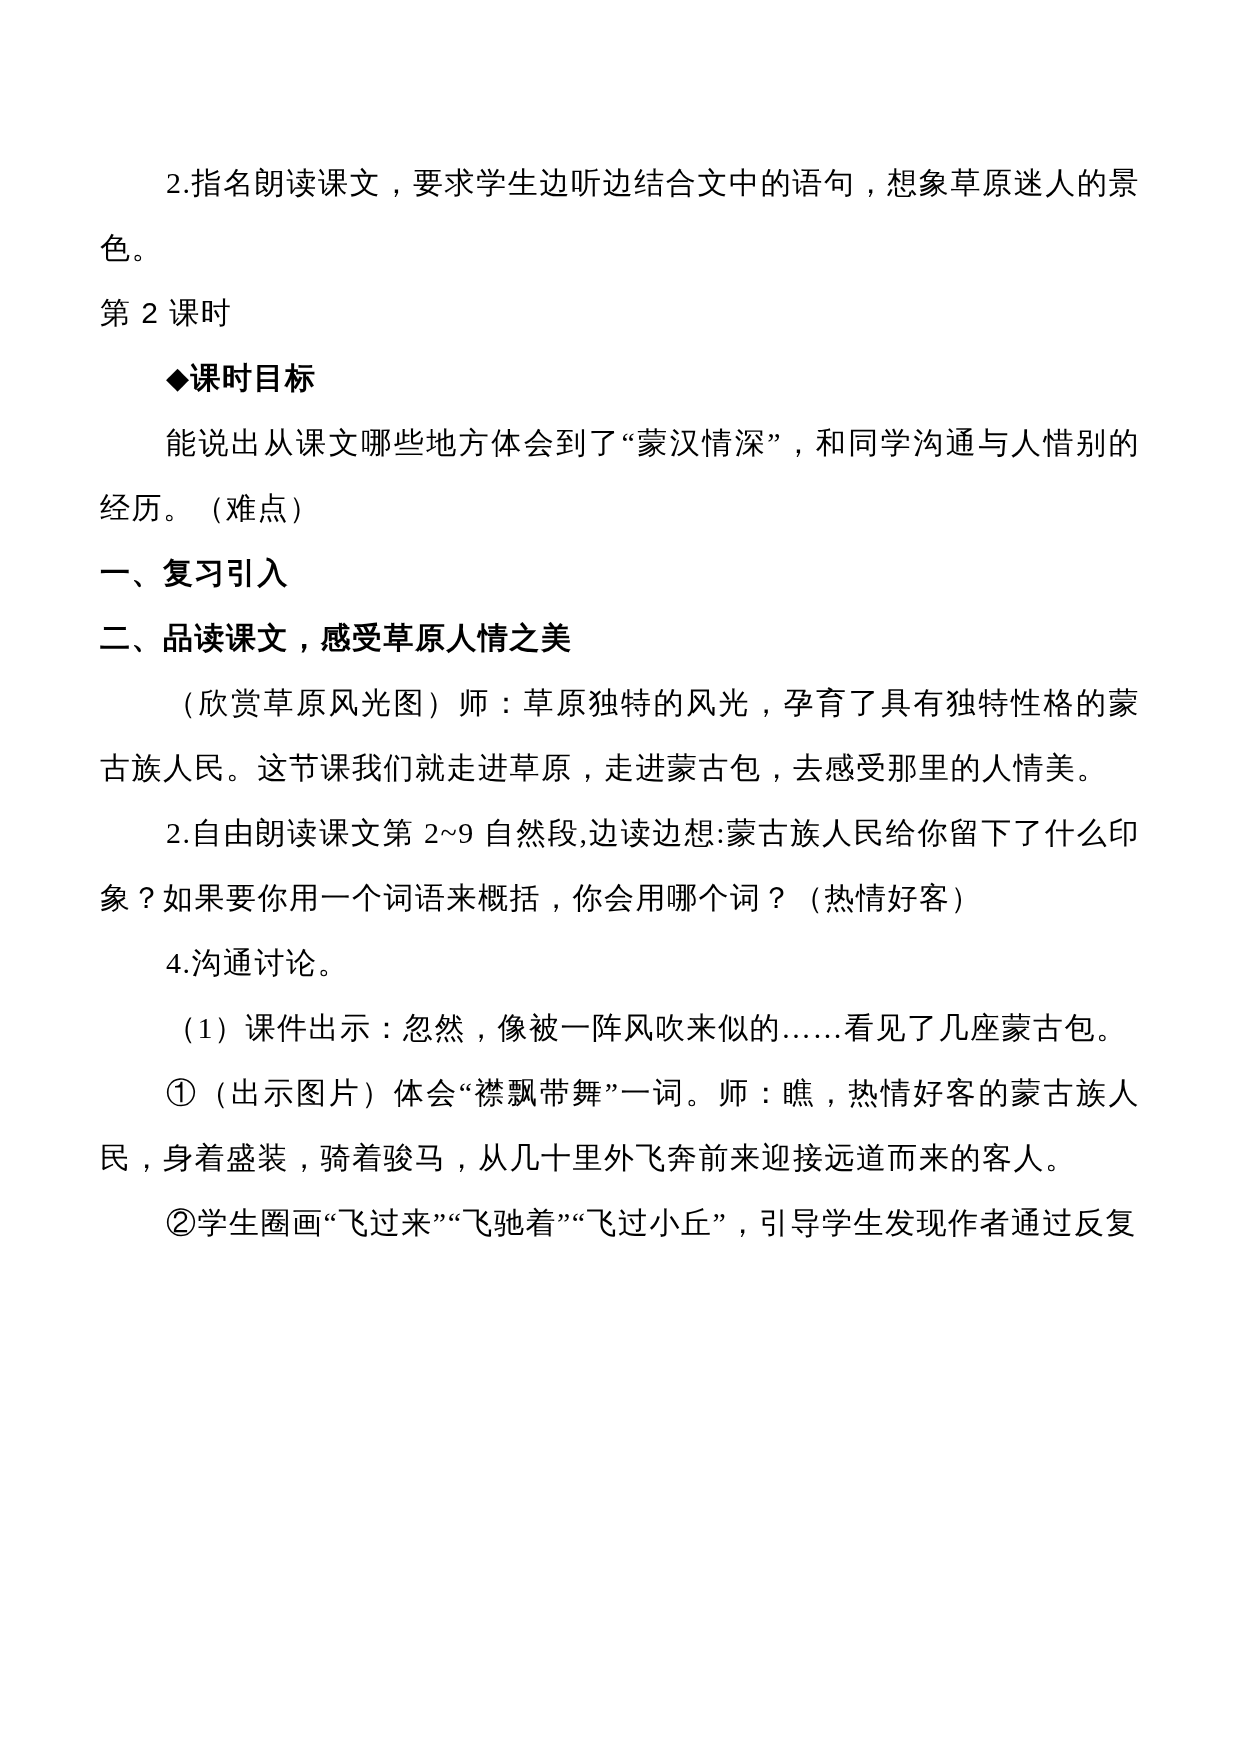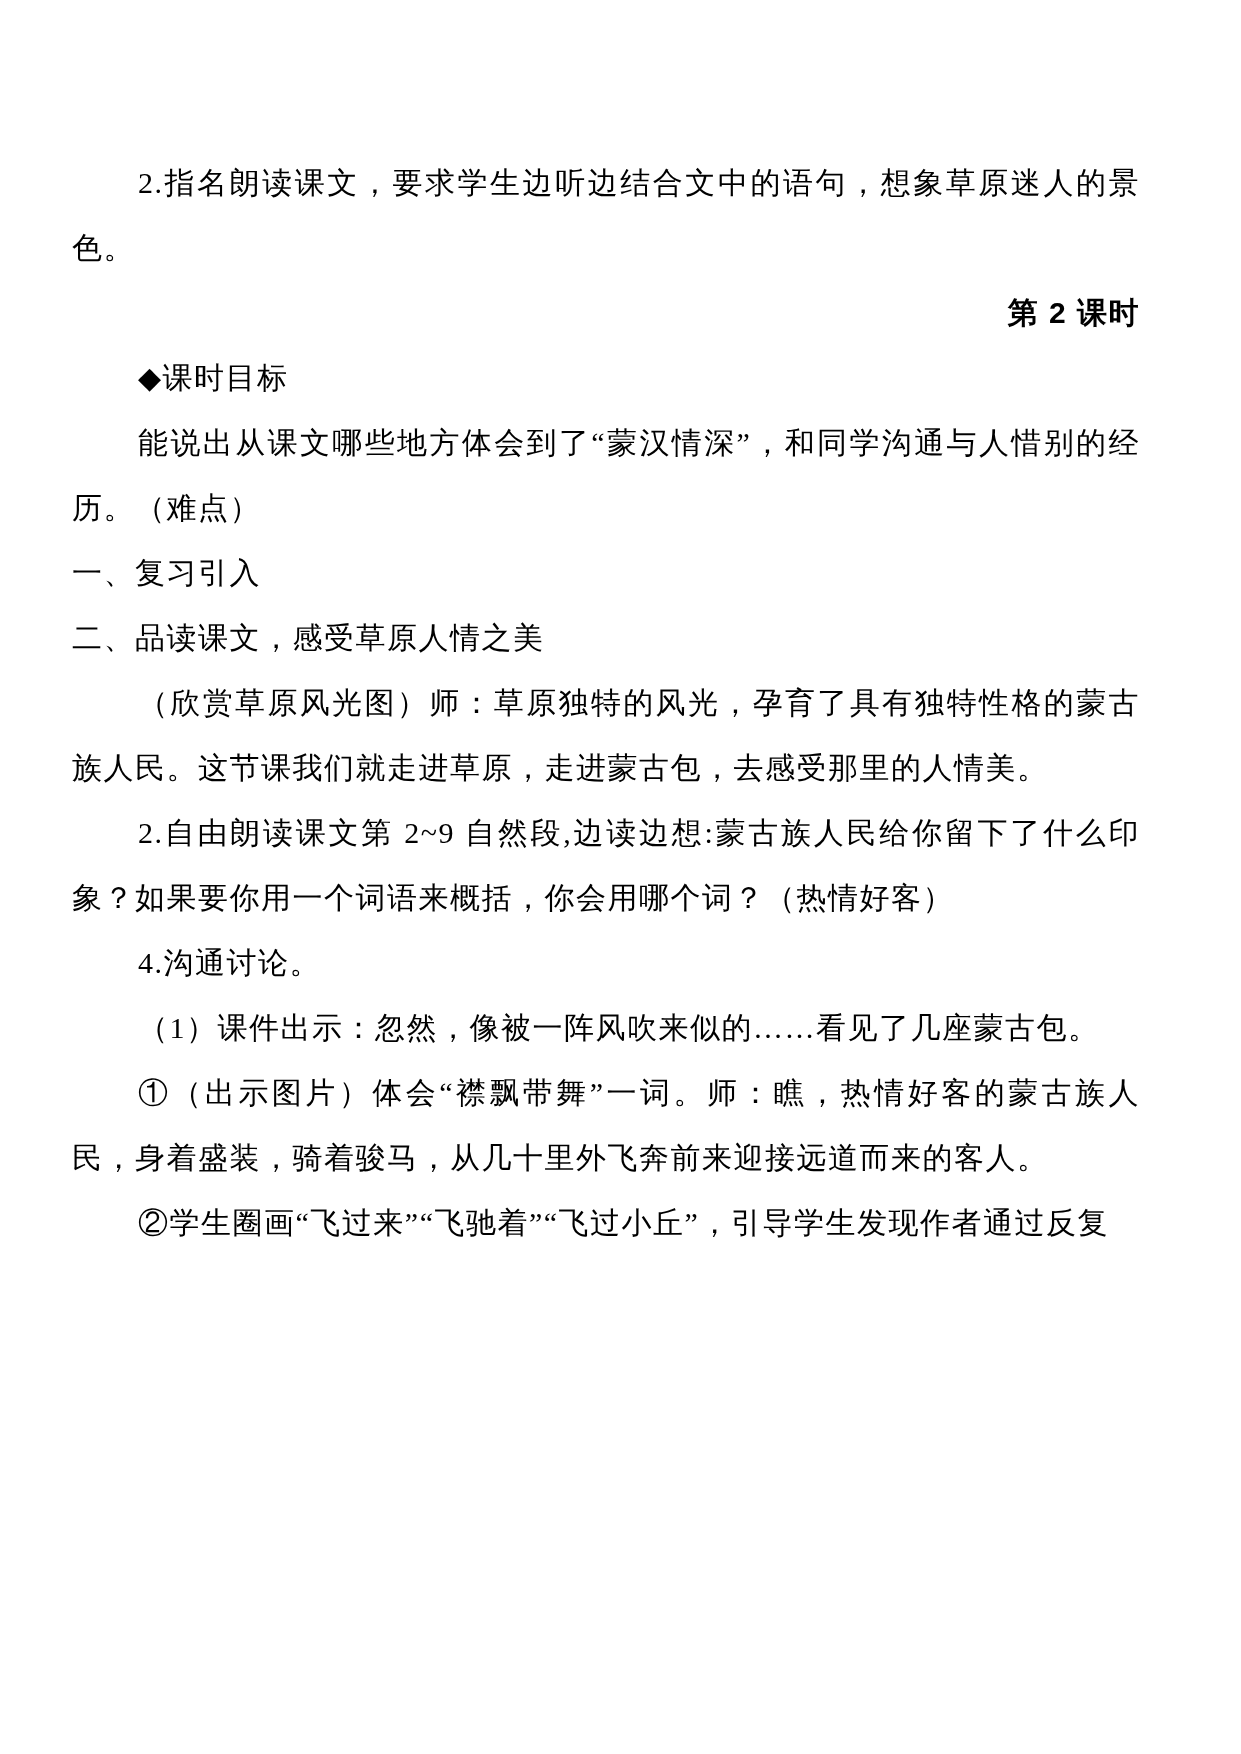--- a/index.html
+++ b/index.html
@@ -7,49 +7,49 @@
     padding: 0;
     background: #ffffff;
   }
   .page {
     position: relative;
     width: 1241px;
     height: 1560px;
     box-sizing: border-box;
     background: #ffffff;
     color: #000000;
-    padding: 150px 101px 0 72px;
+    padding: 150px 101px 0 100px;
     overflow: hidden;
     font-family: "Liberation Serif", "DejaVu Serif", serif;
     font-size: 30px;
   }
   .block {
     margin: 0;
     line-height: 65px;
     letter-spacing: 1.5px;
     text-align: justify;
     text-justify: inter-character;
   }
   .paragraph {
     text-indent: 2.2em;
   }
   .heading {
     font-family: "Liberation Sans", "DejaVu Sans", sans-serif;
-    font-weight: normal;
+    font-weight: bold;
     text-indent: 0;
     text-align: left;
   }
   .heading.indent {
     text-indent: 2.2em;
   }
   .heading-center {
     font-family: "Liberation Sans", "DejaVu Sans", sans-serif;
-    font-weight: bold;
+    font-weight: normal;
     text-indent: 0;
-    text-align: right;
+    text-align: left;
   }
 </style>
 </head>
 <body>
 
 <div class="page" style="background: rgb(255, 255, 255); color: rgb(0, 0, 0);">
   <main>
       <p class="block paragraph">2.指名朗读课文，要求学生边听边结合文中的语句，想象草原迷人的景色。</p>
       <p class="block heading-center">第 2 课时</p>
       <p class="block heading indent">◆课时目标</p>

